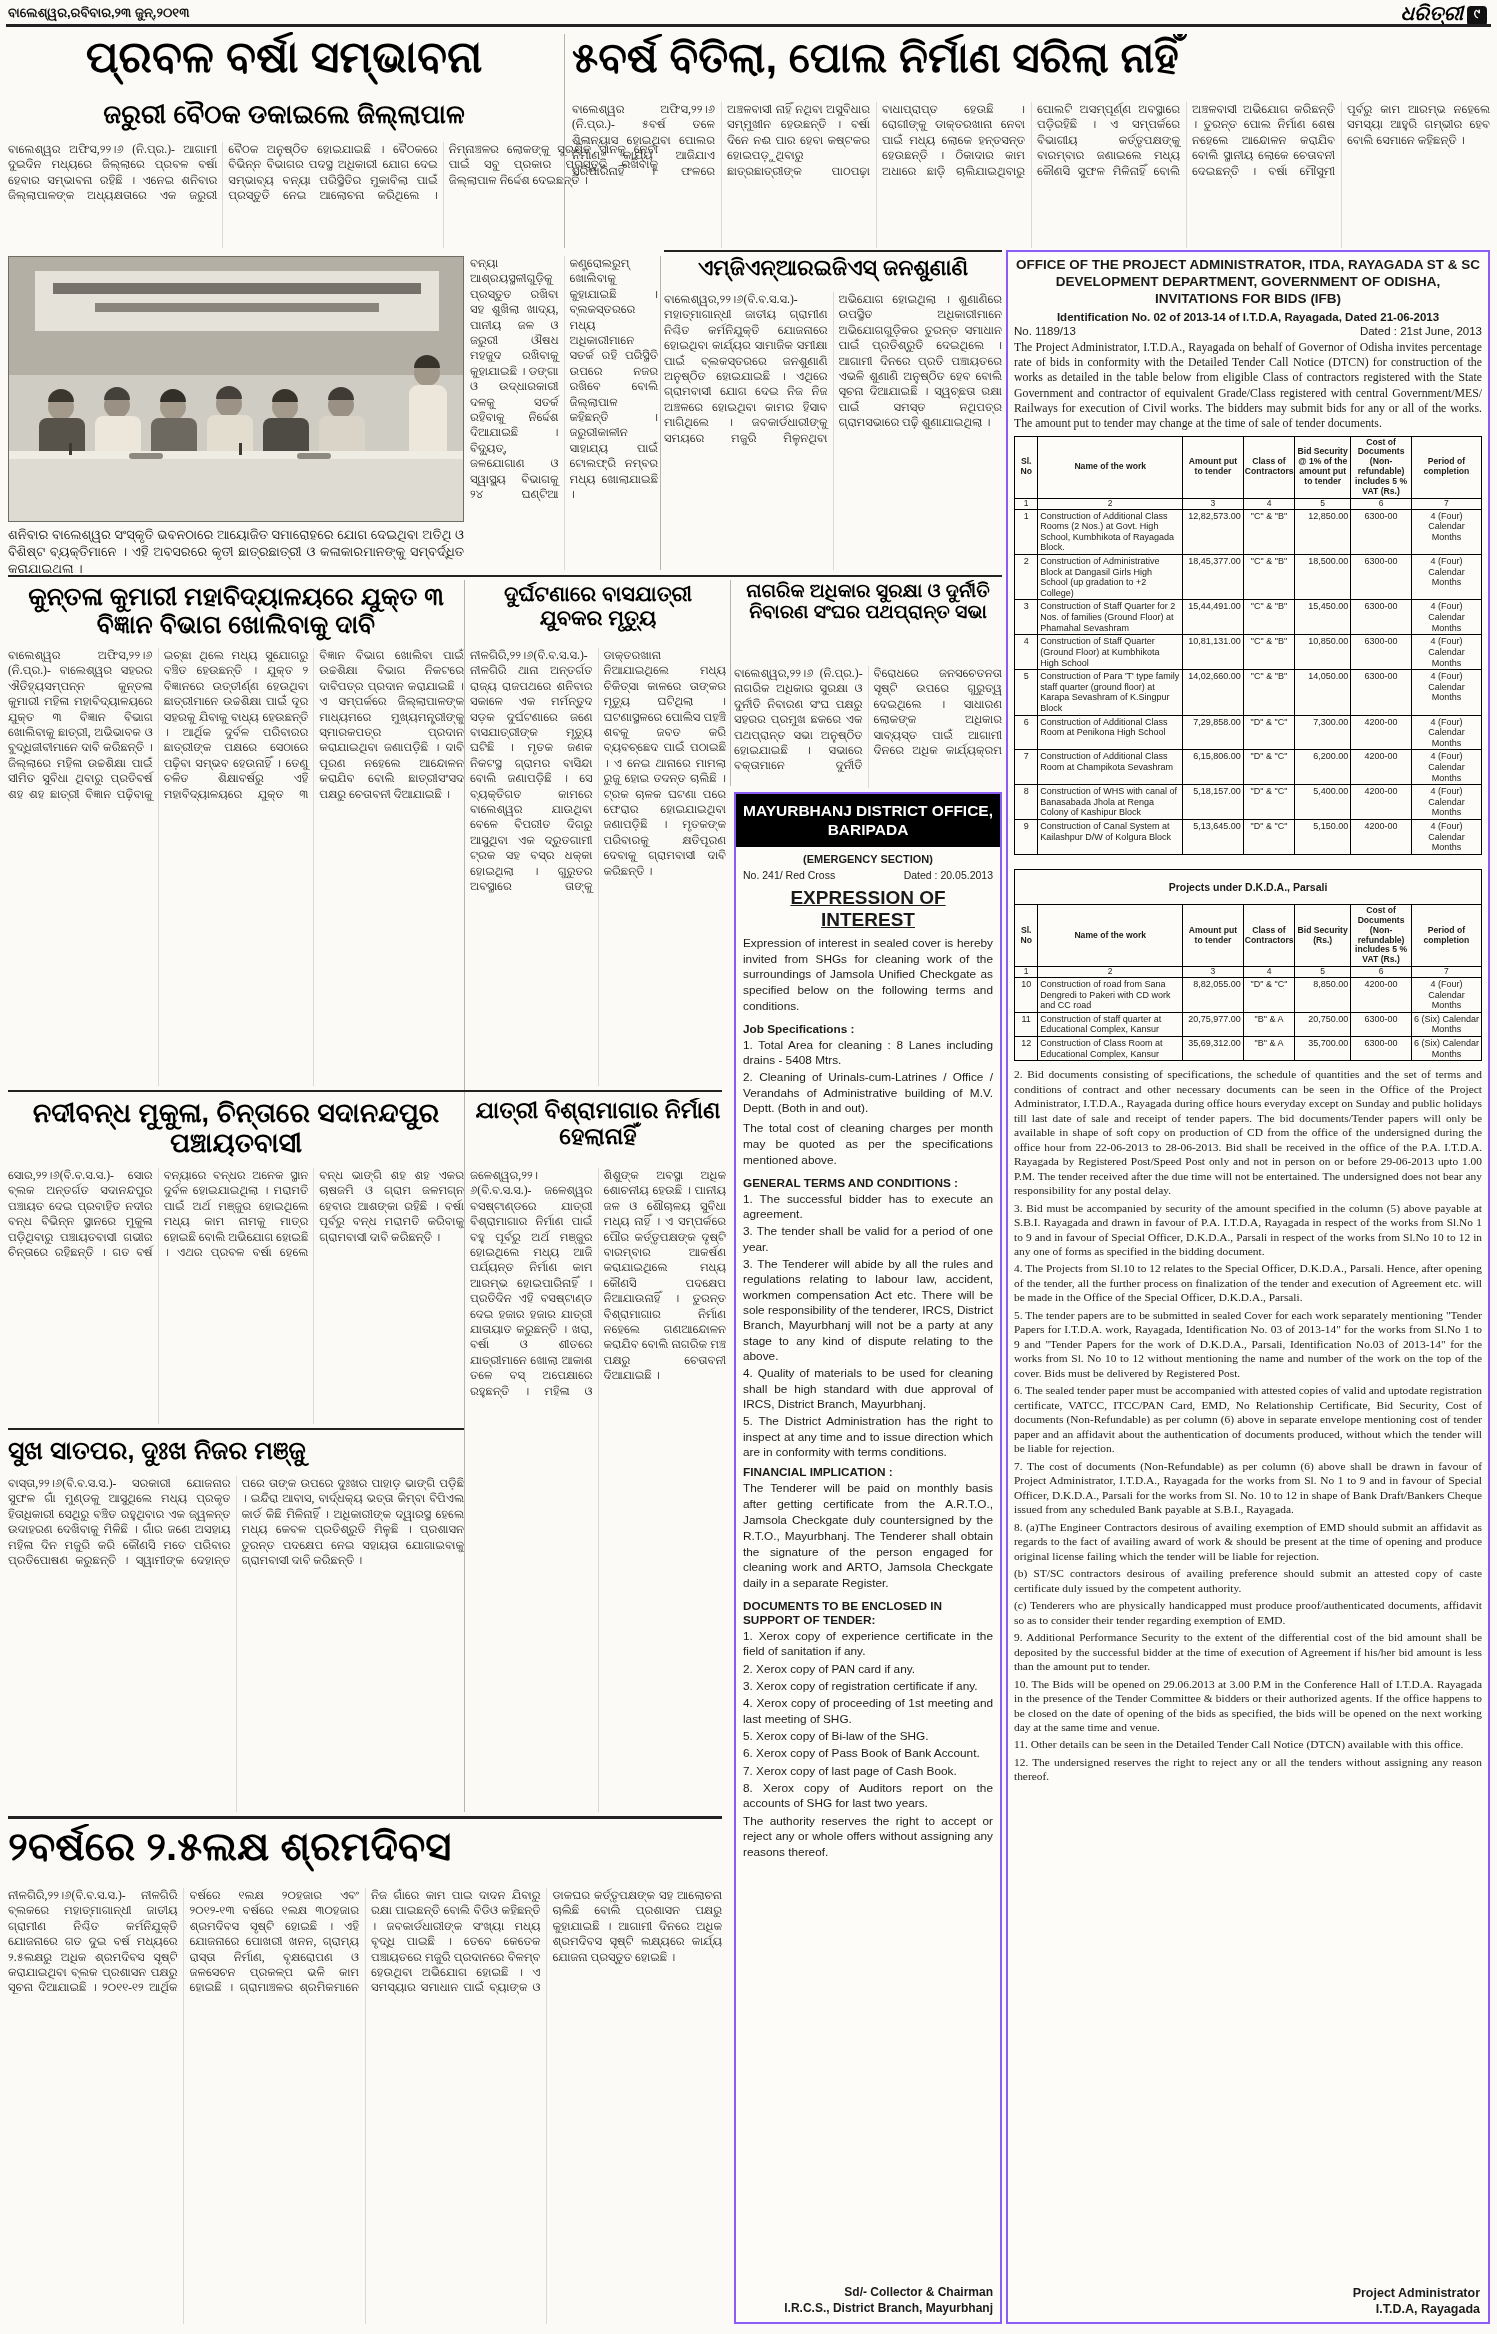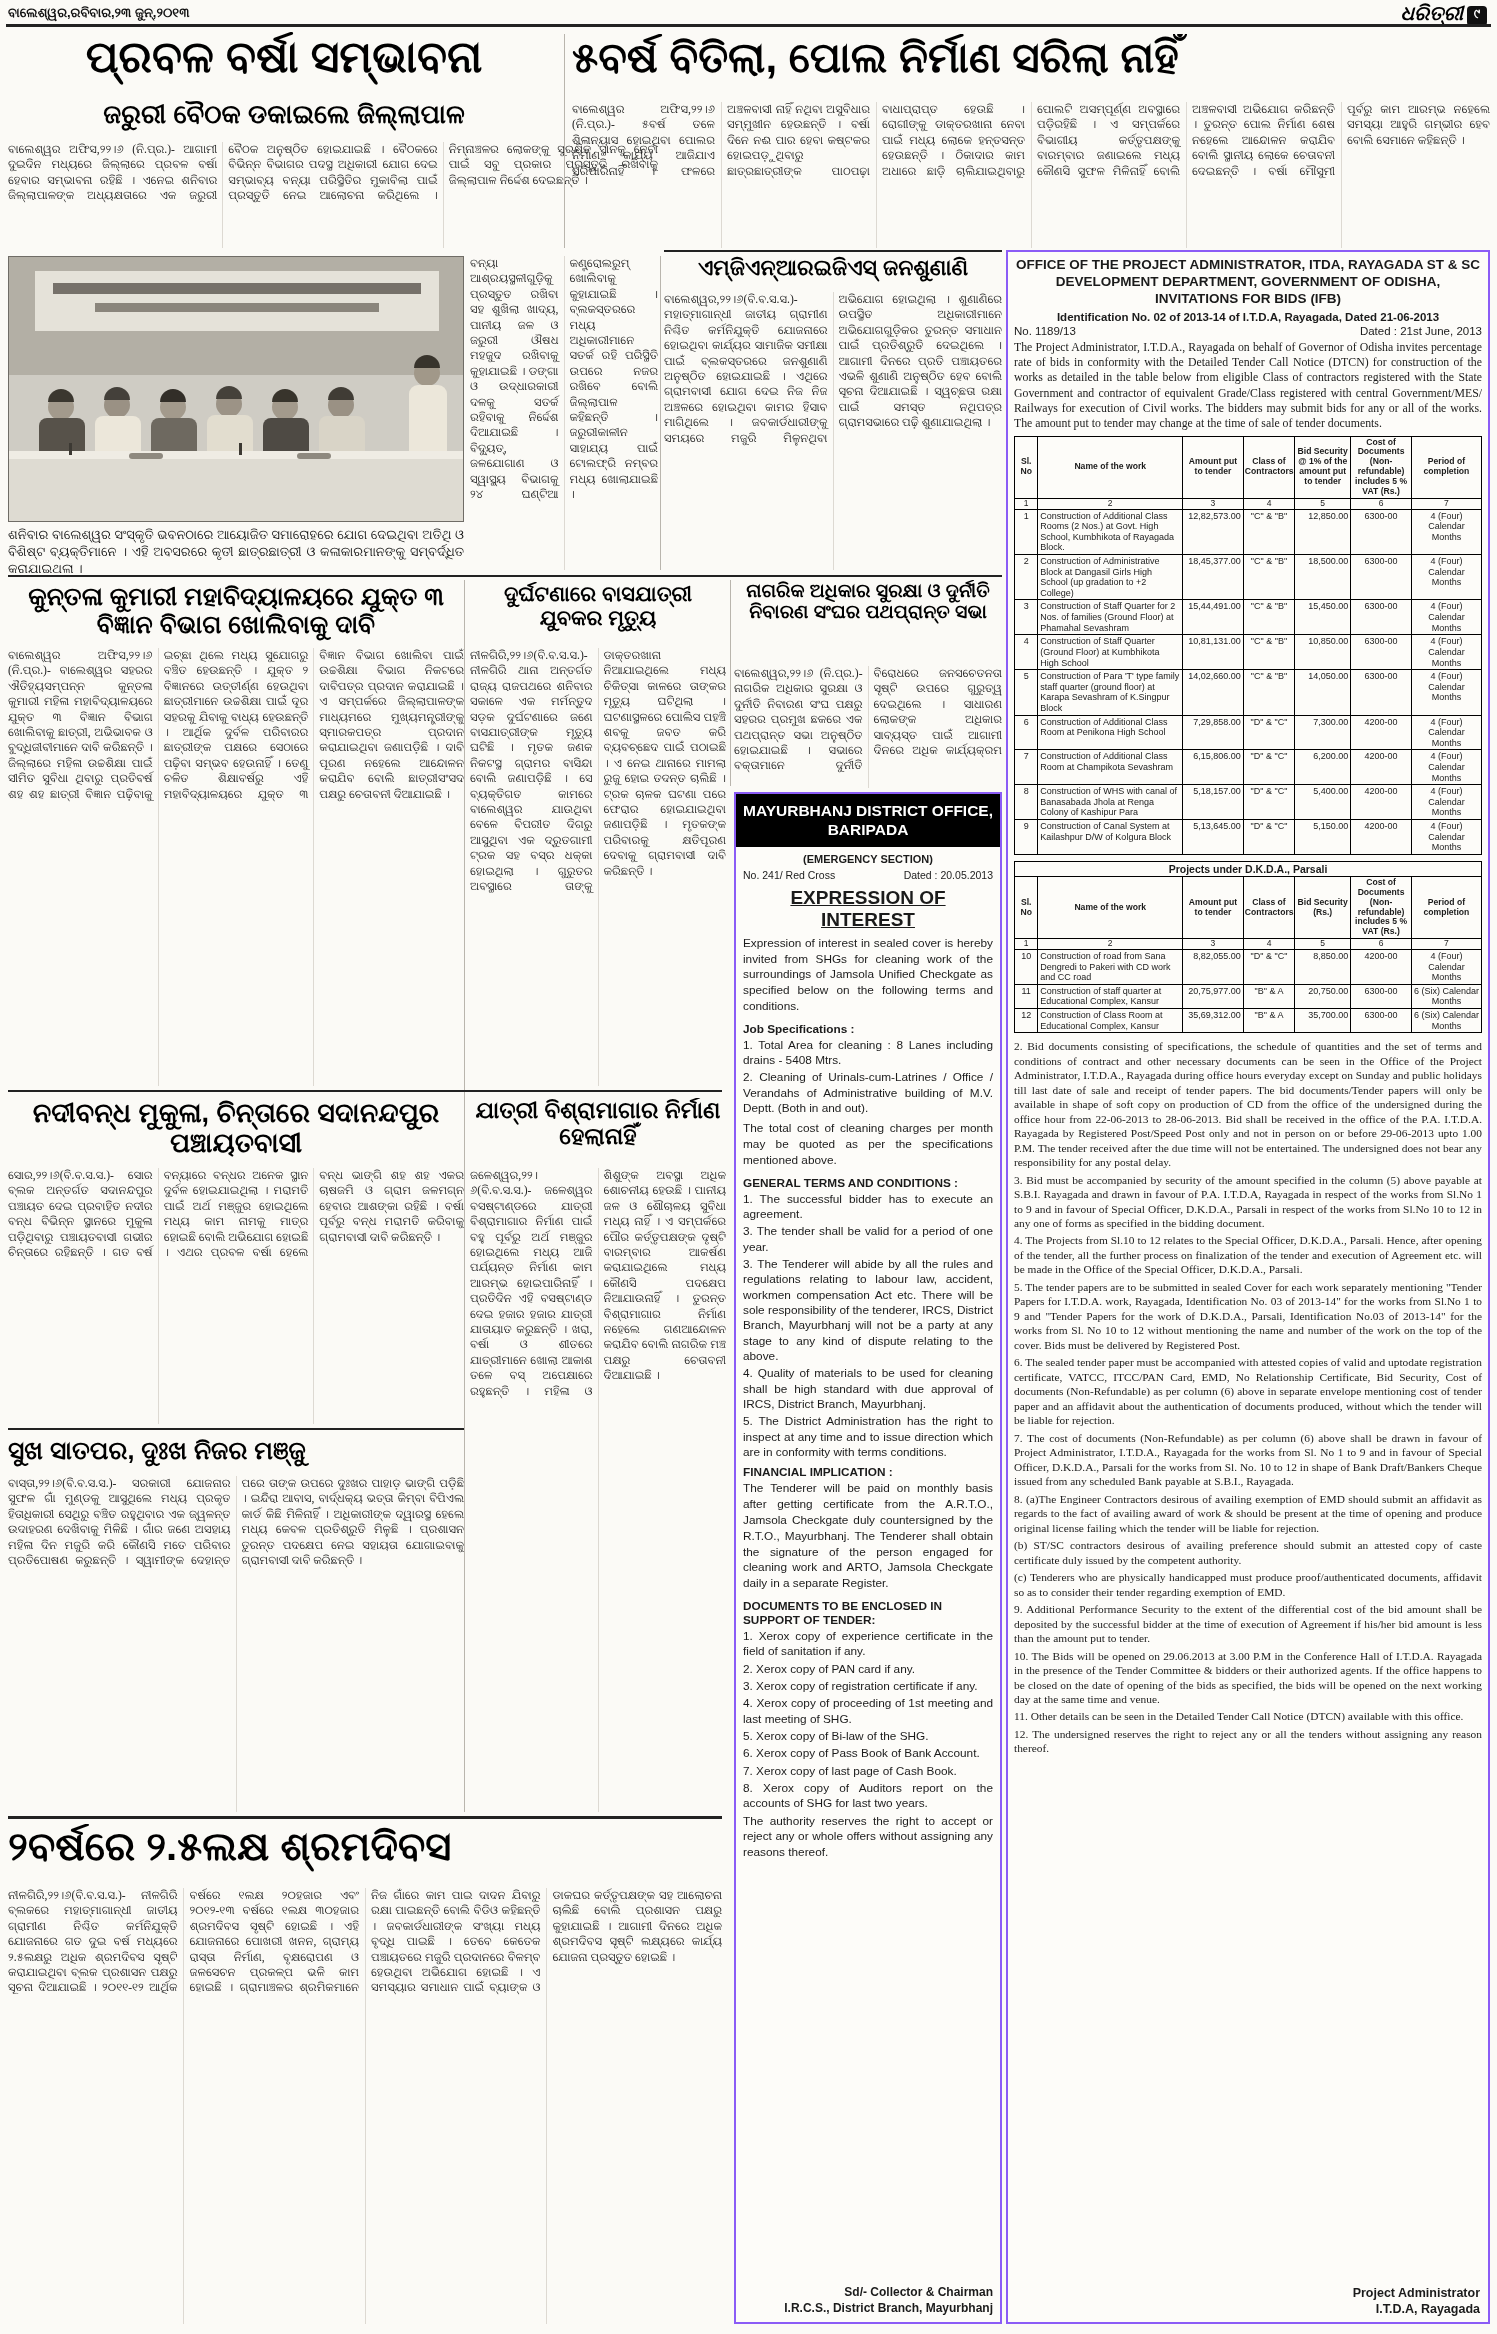--- a/index.html
+++ b/index.html
@@ -26,21 +26,21 @@
   .notice{position:absolute;border:2px solid #8b5cf6;background:#fdfcf9;display:flex;flex-direction:column;overflow:hidden}
   .itda{padding:5px 6px}
   .itda .title{font:bold 13.5px "Liberation Sans",sans-serif;text-align:center;line-height:1.25}
   .itda .ident{font:bold 11.5px "Liberation Sans",sans-serif;text-align:center;margin:3px 0 1px}
   .itda .refrow{display:flex;justify-content:space-between;font:11.5px "Liberation Sans",sans-serif;margin:1px 0 3px}
   .itda .intro{font-size:11.8px;line-height:1.3;text-align:justify}
   .itda table{width:100%;border-collapse:collapse;table-layout:fixed;font-family:"Liberation Sans",sans-serif;margin-top:4px}
   .itda th{font-size:8.6px;font-weight:bold;border:1px solid #000;padding:1px;text-align:center;line-height:1.15;vertical-align:middle}
   .itda td{font-size:9px;border:1px solid #000;padding:1px 2px;vertical-align:top;line-height:1.18;word-wrap:break-word}
   .itda .colnums th{font-weight:normal;font-size:8.5px;padding:0}
-  .itda .band{font:bold 10.5px "Liberation Sans",sans-serif;text-align:center;border:1px solid #000;border-bottom:none;padding:1px;margin-top:6px}
+  .itda .band{font:bold 10.5px "Liberation Sans",sans-serif;text-align:center;border:1px solid #000;border-bottom:none;padding:11px;margin-top:14px}
   .itda .band + table{margin-top:0}
   .itda .conds{margin-top:6px}
   .itda .cond{font-size:11.4px;line-height:1.27;text-align:justify;margin-bottom:3px}
   .itda .sign{margin-top:auto;text-align:right;font:bold 12.5px "Liberation Sans",sans-serif;line-height:1.3;padding:4px 2px 0}
 
   .mb{font-family:"Liberation Sans",sans-serif}
   .mb .bar{background:#000;color:#fff;font-weight:bold;font-size:15.5px;text-align:center;padding:7px 4px;line-height:1.25}
   .mb .inner{padding:4px 7px 6px;display:flex;flex-direction:column;flex:1;overflow:hidden}
   .mb .sect{text-align:center;font-weight:bold;font-size:11px;margin:2px 0}
   .mb .refrow{display:flex;justify-content:space-between;font-size:10.5px;margin:2px 0 4px}
@@ -340,21 +340,21 @@
             <td>Construction of Additional Class Room at Champikota Sevashram</td>
             <td style="text-align:right">6,15,806.00</td>
             <td style="text-align:center">"D" &amp; "C"</td>
             <td style="text-align:right">6,200.00</td>
             <td style="text-align:center">4200-00</td>
             <td style="text-align:center">4 (Four) Calendar Months</td>
           </tr>
 
           <tr>
             <td style="text-align:center">8</td>
-            <td>Construction of WHS with canal of Banasabada Jhola at Renga Colony of Kashipur Para</td>
+            <td>Construction of WHS with canal of Banasabada Jhola at Renga Colony of Kashipur Block</td>
             <td style="text-align:right">5,18,157.00</td>
             <td style="text-align:center">"D" &amp; "C"</td>
             <td style="text-align:right">5,400.00</td>
             <td style="text-align:center">4200-00</td>
             <td style="text-align:center">4 (Four) Calendar Months</td>
           </tr>
 
           <tr>
             <td style="text-align:center">9</td>
             <td>Construction of Canal System at Kailashpur D/W of Kolgura Block</td>

